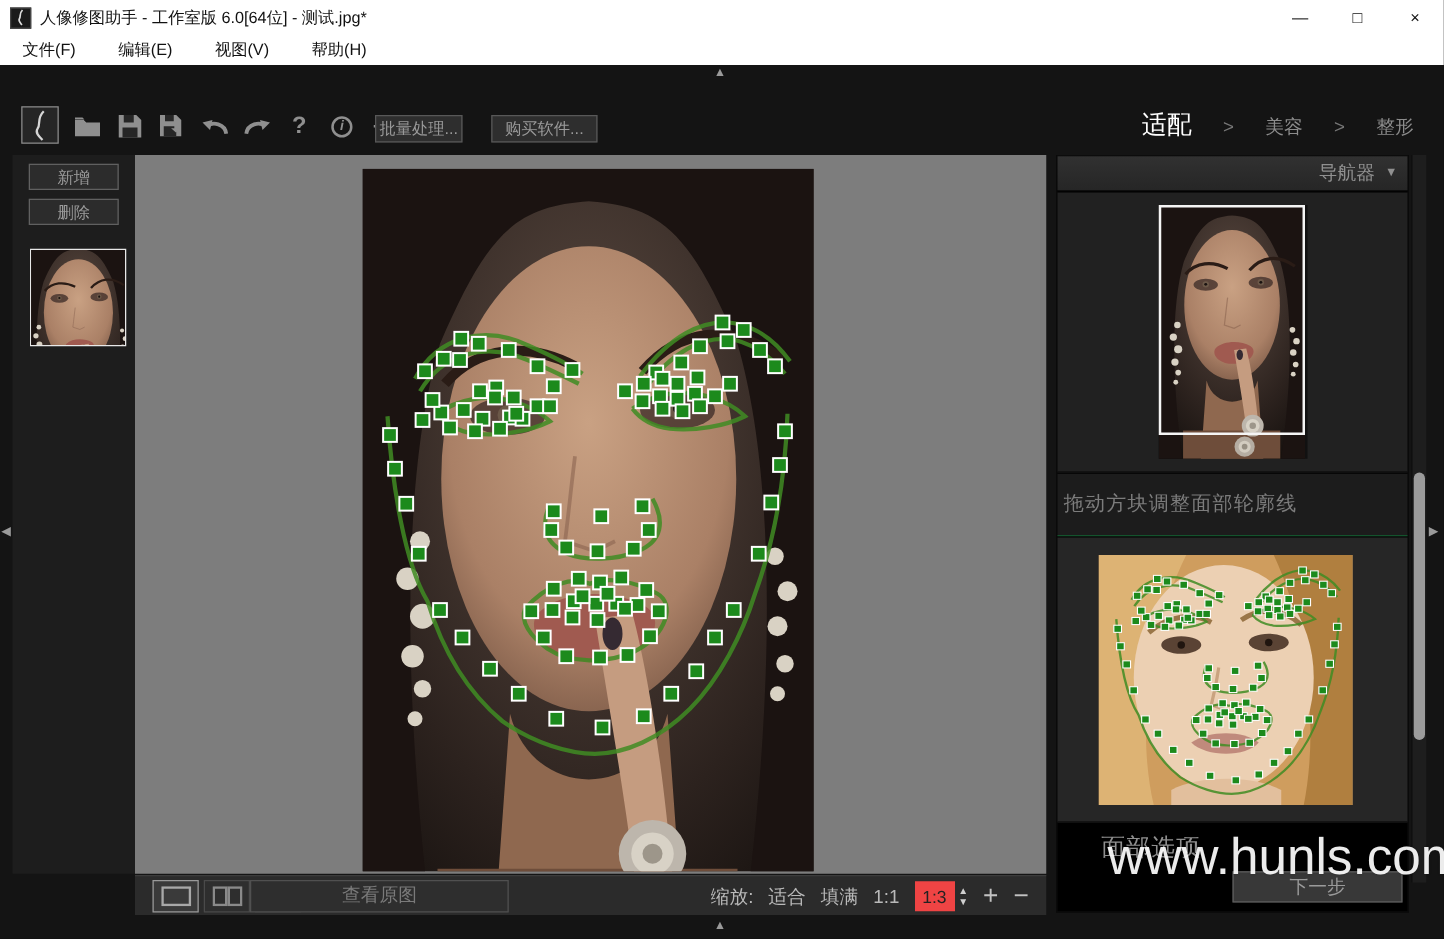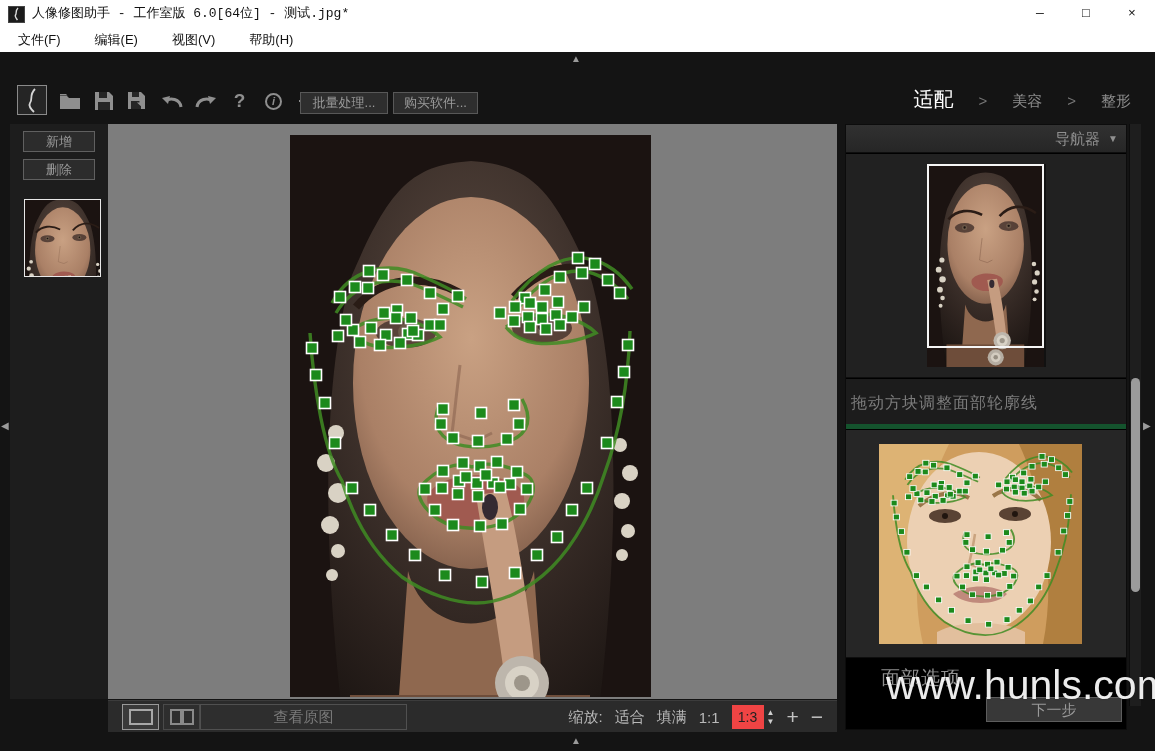--- a/index.html
+++ b/index.html
@@ -1,21 +1,21 @@
 <!DOCTYPE html>
 <html><head>
 <meta charset="utf-8">
 <style>
   * { margin:0; padding:0; box-sizing:border-box; }
   html,body { width:1155px; height:751px; overflow:hidden; background:#000; }
   body { font-family:"Liberation Sans","DejaVu Sans",sans-serif; }
   .app { position:absolute; left:0; top:0; width:1155px; height:751px; background:#151515; }
 
   
-  .titlebar { position:absolute; left:0; top:0; width:1155px; height:28px; background:#ffffff;font-family:Liberation Mono, monospace; }
+  .titlebar { position:absolute; left:0; top:0; width:1155px; height:28px; background:#ffffff; }
   .app-icon { position:absolute; left:8px; top:6px; width:17px; height:17px; background:#1b1b1b; border:1px solid #444; }
   .app-icon svg { display:block; }
   .title-text { position:absolute; left:32px; top:0; line-height:28px; font-size:13px; color:#111; }
   .win-controls { position:absolute; right:0; top:0; height:28px; display:flex; }
   .win-btn { width:46px; height:28px; text-align:center; line-height:28px; font-size:13px; color:#111; cursor:default; }
 
   
   .menubar { position:absolute; left:0; top:28px; width:1155px; height:24px; background:#ffffff; display:flex; align-items:center; padding-left:18px; gap:34px; }
   .menu-item { font-size:13px; color:#111; }
 
@@ -27,21 +27,21 @@
   .collapse-left { left:1px; top:369px; }
   .collapse-right { left:1143px; top:369px; }
 
   
   .logo-btn { position:absolute; left:17px; top:33px; width:30px; height:30px; background:#252525; border:1px solid #8a8a8a; }
   .tool-icons { position:absolute; left:58px; top:36px; height:26px; display:flex; align-items:center; gap:11px; }
   .ticon { width:23px; height:23px; display:flex; align-items:center; justify-content:center; color:#8f8f8f; }
   .ticon.txt { font-size:19px; font-weight:bold; }
   .info-circle { width:17px; height:17px; border:2px solid #8f8f8f; border-radius:50%; font-size:11px; font-style:italic; font-weight:bold; display:flex; align-items:center; justify-content:center; color:#8f8f8f; }
   .tbtn { position:absolute; top:40px; height:22px; background:#2e2e2e; border:1px solid #585858; color:#9a9a9a; font-size:13px; text-align:center; line-height:20px; }
-  .tbtn.batch { left:300px; width:88px; }
+  .tbtn.batch { left:300px; width:70px; }
   .tbtn.buy { left:393px; width:85px; }
   .steps { position:absolute; right:24px; top:34px; display:flex; align-items:baseline; gap:25px; }
   .step { font-size:15px; color:#8c8c8c; }
   .step.active { color:#ffffff; font-size:20px; }
   .step-sep { font-size:15px; color:#777; }
 
   
   .sidebar { position:absolute; left:10px; top:72px; width:98px; height:575px; background:#1d1d1d; }
   .side-btn { display:block; width:72px; height:21px; margin:7px auto 0 auto; background:#2c2c2c; border:1px solid #606060; color:#9a9a9a; font-size:13px; text-align:center; line-height:19px; }
   .side-thumb { position:absolute; left:14px; top:75px; width:77px; height:78px; border:1px solid #e8e8e8; background:#222; }
@@ -51,21 +51,21 @@
   .photo { position:absolute; left:182px; top:11px; width:361px; height:562px; }
 
   
   .rpanel { position:absolute; left:845px; top:72px; width:282px; height:606px; background:#000000; border:1px solid #0c0c0c; }
   .rp-header { position:absolute; left:0; top:0; width:280px; height:28px; background:linear-gradient(#313131,#262626); border-bottom:1px solid #0e0e0e; }
   .rp-header-label { position:absolute; right:26px; top:0; line-height:28px; font-size:15px; color:#909090; }
   .rp-header-caret { position:absolute; right:8px; top:0; line-height:28px; font-size:10px; color:#909090; }
   .nav-box { position:absolute; left:0; top:29px; width:280px; height:224px; background:#212121; border-bottom:1px solid #0e0e0e; }
   .nav-thumb { position:absolute; left:81px; top:10px; width:119px; height:203px; background:#111; }
   .nav-viewport { position:absolute; left:0; top:0; width:117px; height:184px; border:2px solid #f5f5f5; pointer-events:none; }
-  .rp-instruction { position:absolute; left:0; top:254px; width:280px; height:50px; background:#1c1c1c; border-bottom:5px solid #14532d; }
+  .rp-instruction { position:absolute; left:0; top:254px; width:280px; height:50px; background:#1c1c1c; border-bottom:1px solid #14532d; }
   .rp-instruction span { position:absolute; left:5px; top:14px; font-size:16px; color:#7c7c7c; letter-spacing:1px; }
   .example-box { position:absolute; left:0; top:305px; width:280px; height:228px; background:#262626; border-bottom:1px solid #0e0e0e; }
   .example-img { position:absolute; left:33px; top:14px; width:203px; height:200px; background:#c99a5e; }
   .rp-faceopts { position:absolute; left:5px; top:540px; font-size:19px; color:#8f8f8f; letter-spacing:1px;margin-left:30px; }
   .next-btn { position:absolute; left:140px; top:572px; width:136px; height:25px; background:#383838; border:1px solid #5d5d5d; color:#9a9a9a; font-size:15px; text-align:center; line-height:23px; }
 
   .rscrollbar { position:absolute; left:1129px; top:72px; width:12px; height:582px; background:#1e1e1e; border-left:1px solid #0c0c0c; }
   .rscroll-thumb { position:absolute; left:1px; top:254px; width:9px; height:214px; background:#9b9b9b; border-radius:5px; }
 
   

